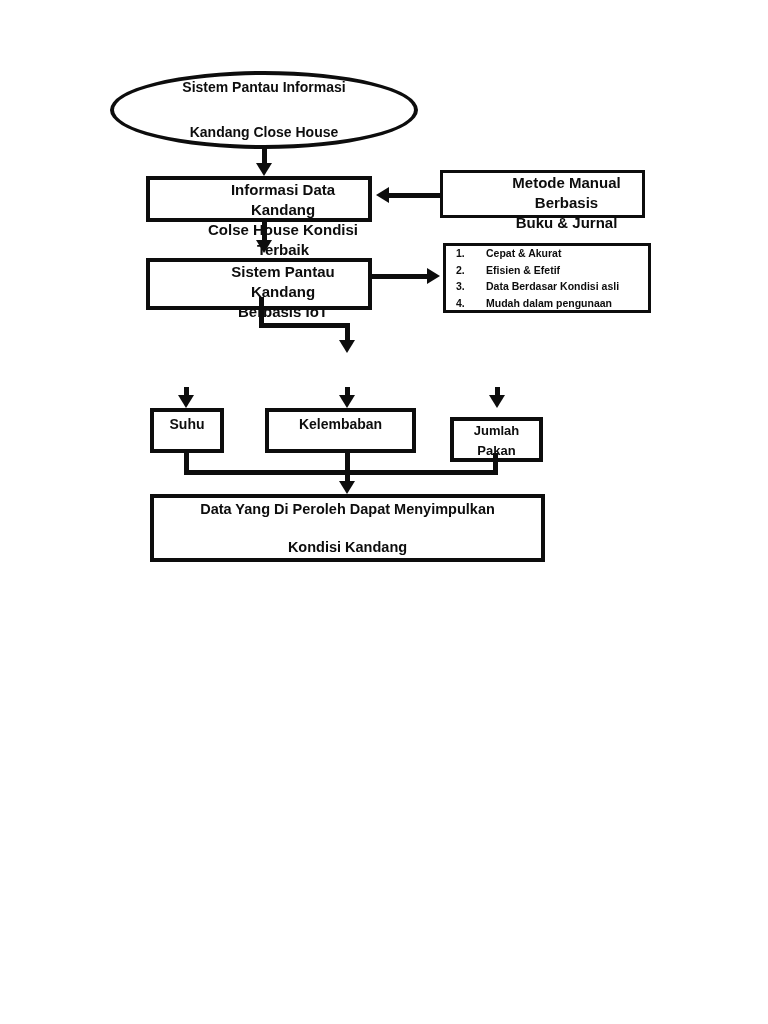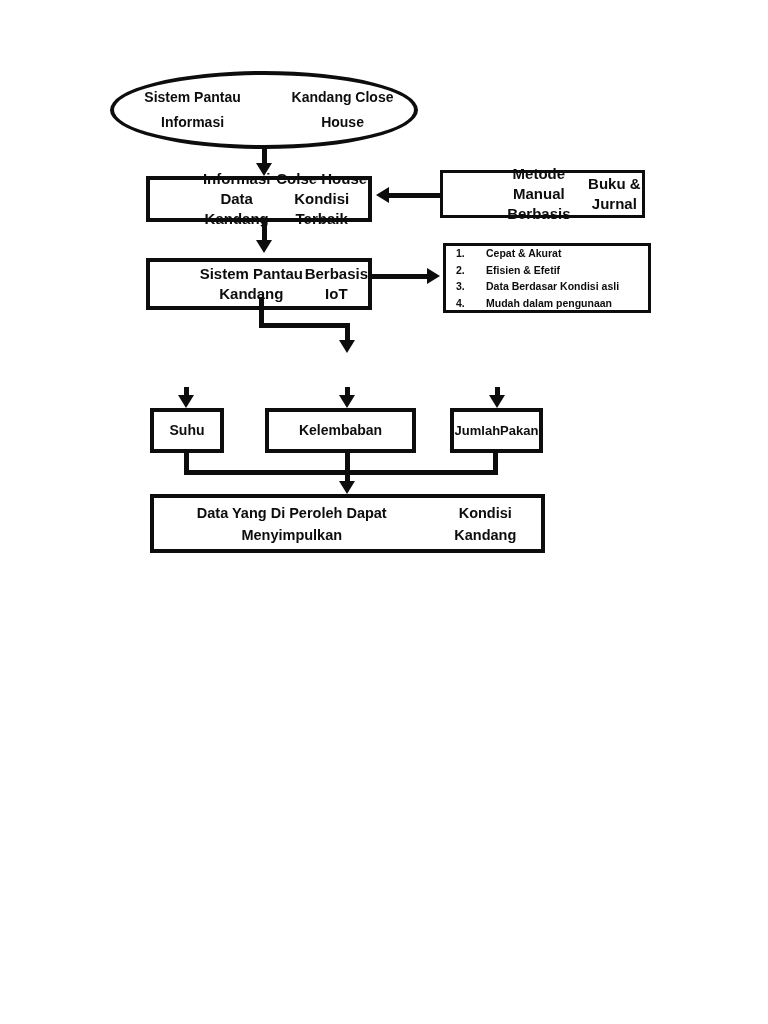--- a/index.html
+++ b/index.html
@@ -5,21 +5,21 @@
   html,body{margin:0;padding:0;}
   body{
     width:768px;height:1024px;background:#ffffff;position:relative;overflow:hidden;
     font-family:"Liberation Sans","DejaVu Sans",sans-serif;
     color:#0d0d0d;
   }
   .abs{position:absolute;box-sizing:border-box;}
   
   .node{
     border:4px solid #0d0d0d;background:#ffffff;
-    display:flex;flex-direction:row;align-items:center;justify-content:center;
+    display:flex;flex-direction:column;align-items:center;justify-content:space-between;
     text-align:center;font-weight:700;
   }
   .thin{border-width:3px;}
   .ellipse{border-radius:50%;}
   
   .line{background:#0d0d0d;}
   
   .ah{width:0;height:0;}
   .ah-down{border-left:8px solid transparent;border-right:8px solid transparent;border-top:13px solid #0d0d0d;}
   .ah-left{border-top:8px solid transparent;border-bottom:8px solid transparent;border-right:13px solid #0d0d0d;}
@@ -111,29 +111,29 @@
   <div class="abs ah ah-down" style="left:489px;top:395px;"></div>
 
   <div class="abs node t14" style="left:150px;top:408px;width:74px;height:45px;">
     <span>Suhu</span>
   </div>
 
   <div class="abs node t14" style="left:265px;top:408px;width:151px;height:45px;">
     <span>Kelembaban</span>
   </div>
 
-  <div class="abs node t13b" style="left:450px;top:408px;width:93px;height:45px;">
+  <div class="abs node t13b" style="left:450px;top:417px;width:93px;height:45px;">
     <span>Jumlah</span>
     <span>Pakan</span>
   </div>
 
   <div class="abs line" style="left:184px;top:453px;width:5px;height:22px;"></div>
   <div class="abs line" style="left:493px;top:453px;width:5px;height:22px;"></div>
   <div class="abs line" style="left:184px;top:470px;width:314px;height:5px;"></div>
   <div class="abs line" style="left:345px;top:453px;width:5px;height:29px;"></div>
   <div class="abs ah ah-down" style="left:339px;top:481px;"></div>
 
-  <div class="abs node t14b" style="left:150px;top:494px;width:395px;height:59px;">
+  <div class="abs node t14b" style="left:150px;top:494px;width:395px;height:68px;">
     <span>Data Yang Di Peroleh Dapat Menyimpulkan</span>
     <span>Kondisi Kandang</span>
   </div>
 
 </div>
 
 </body></html>

